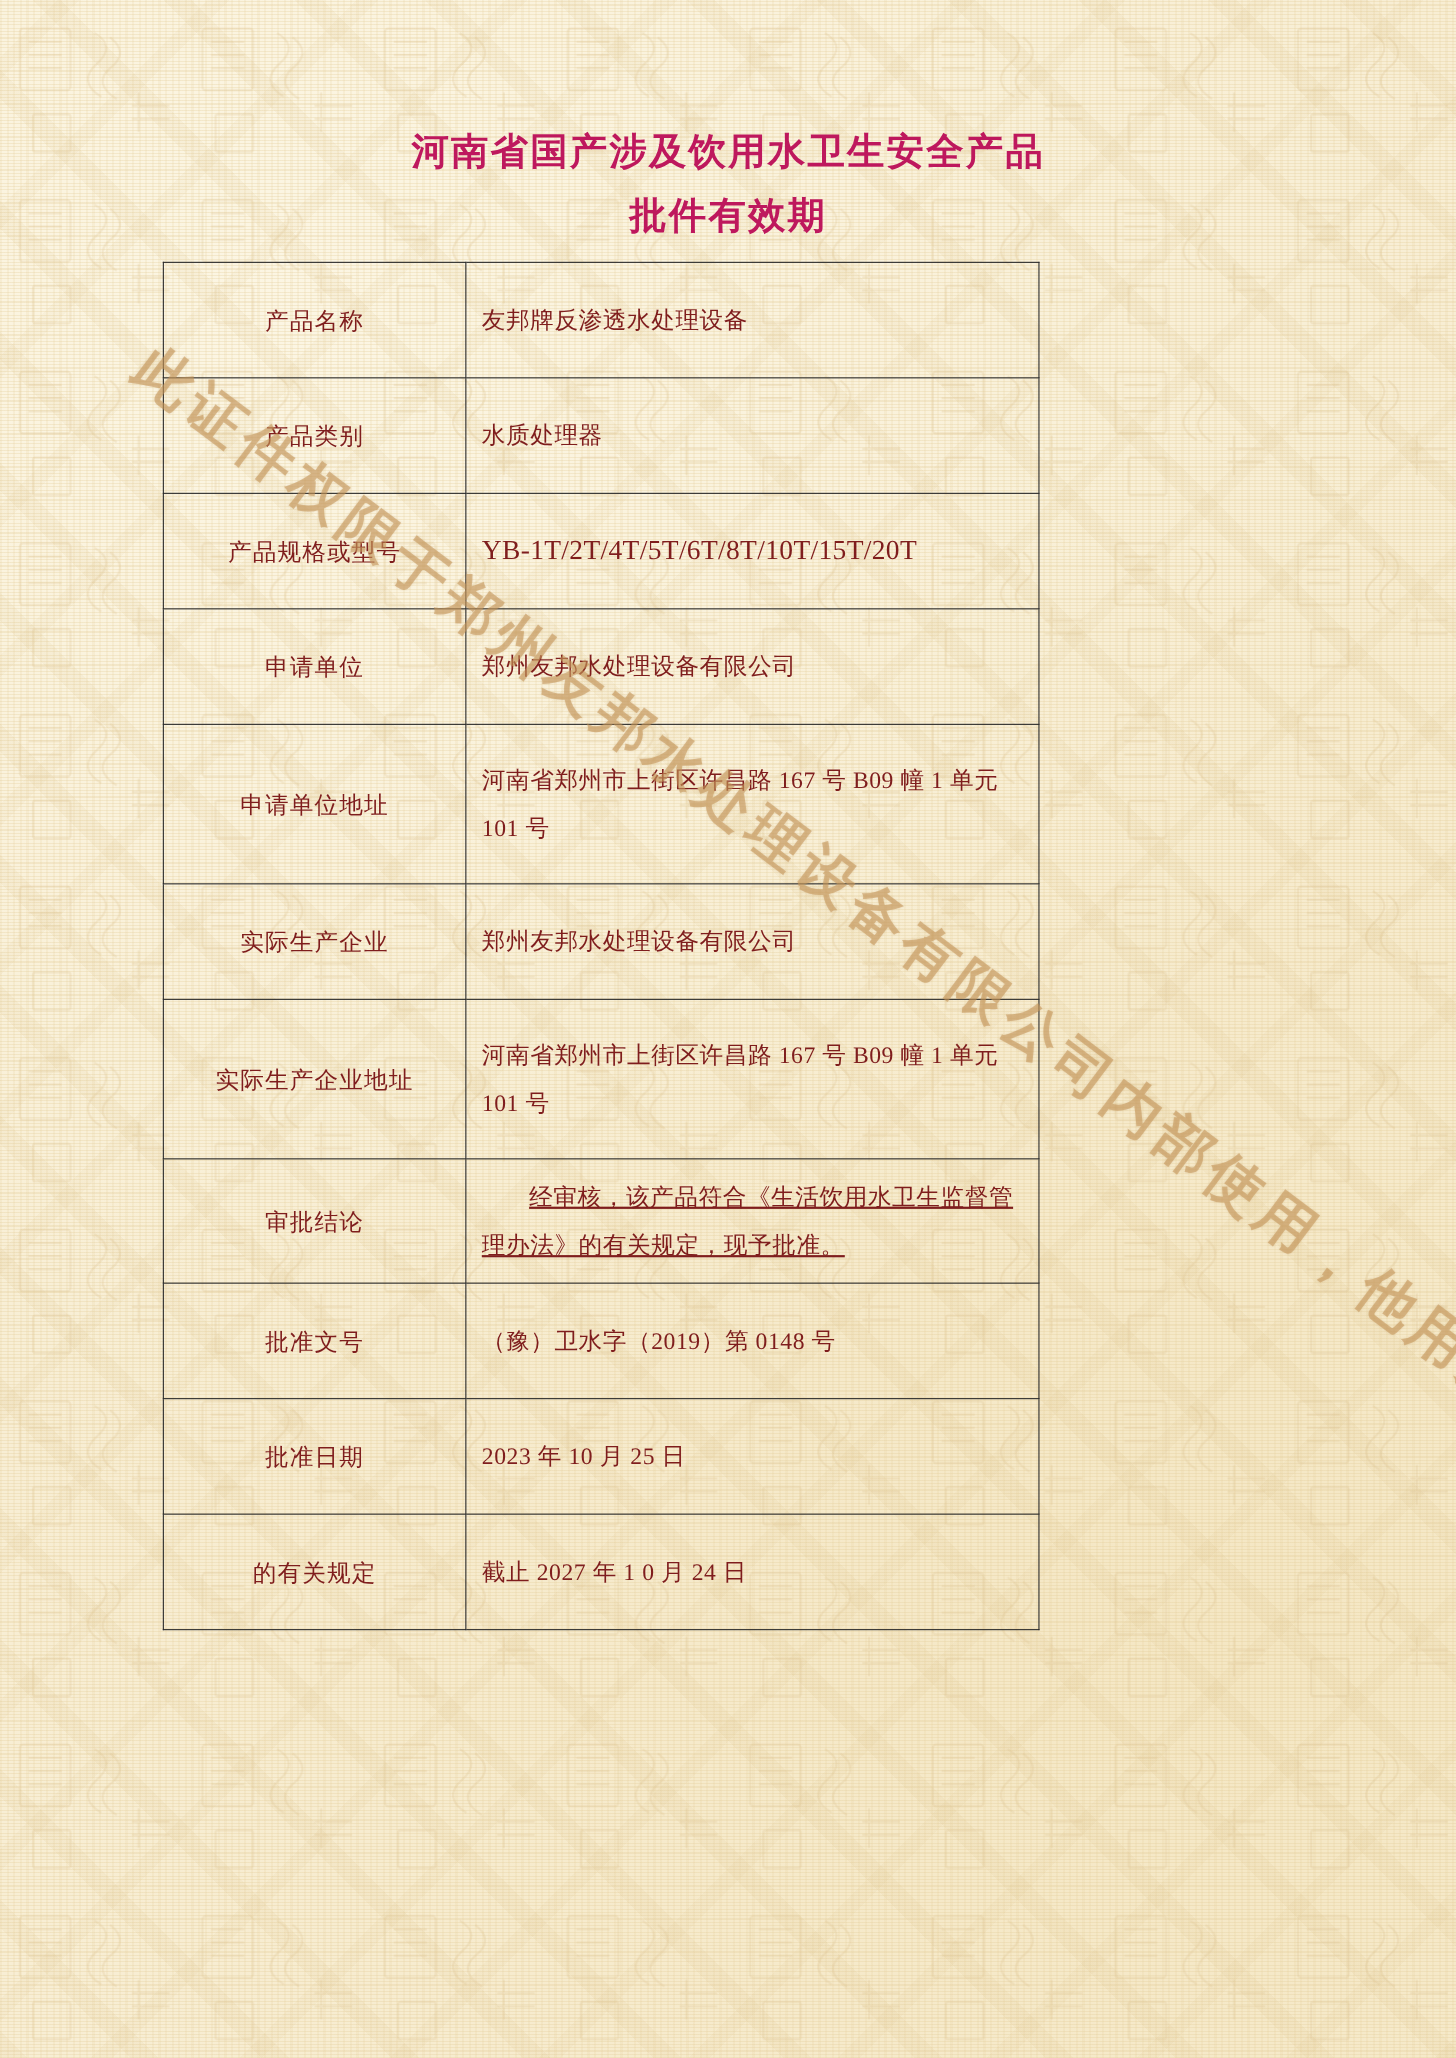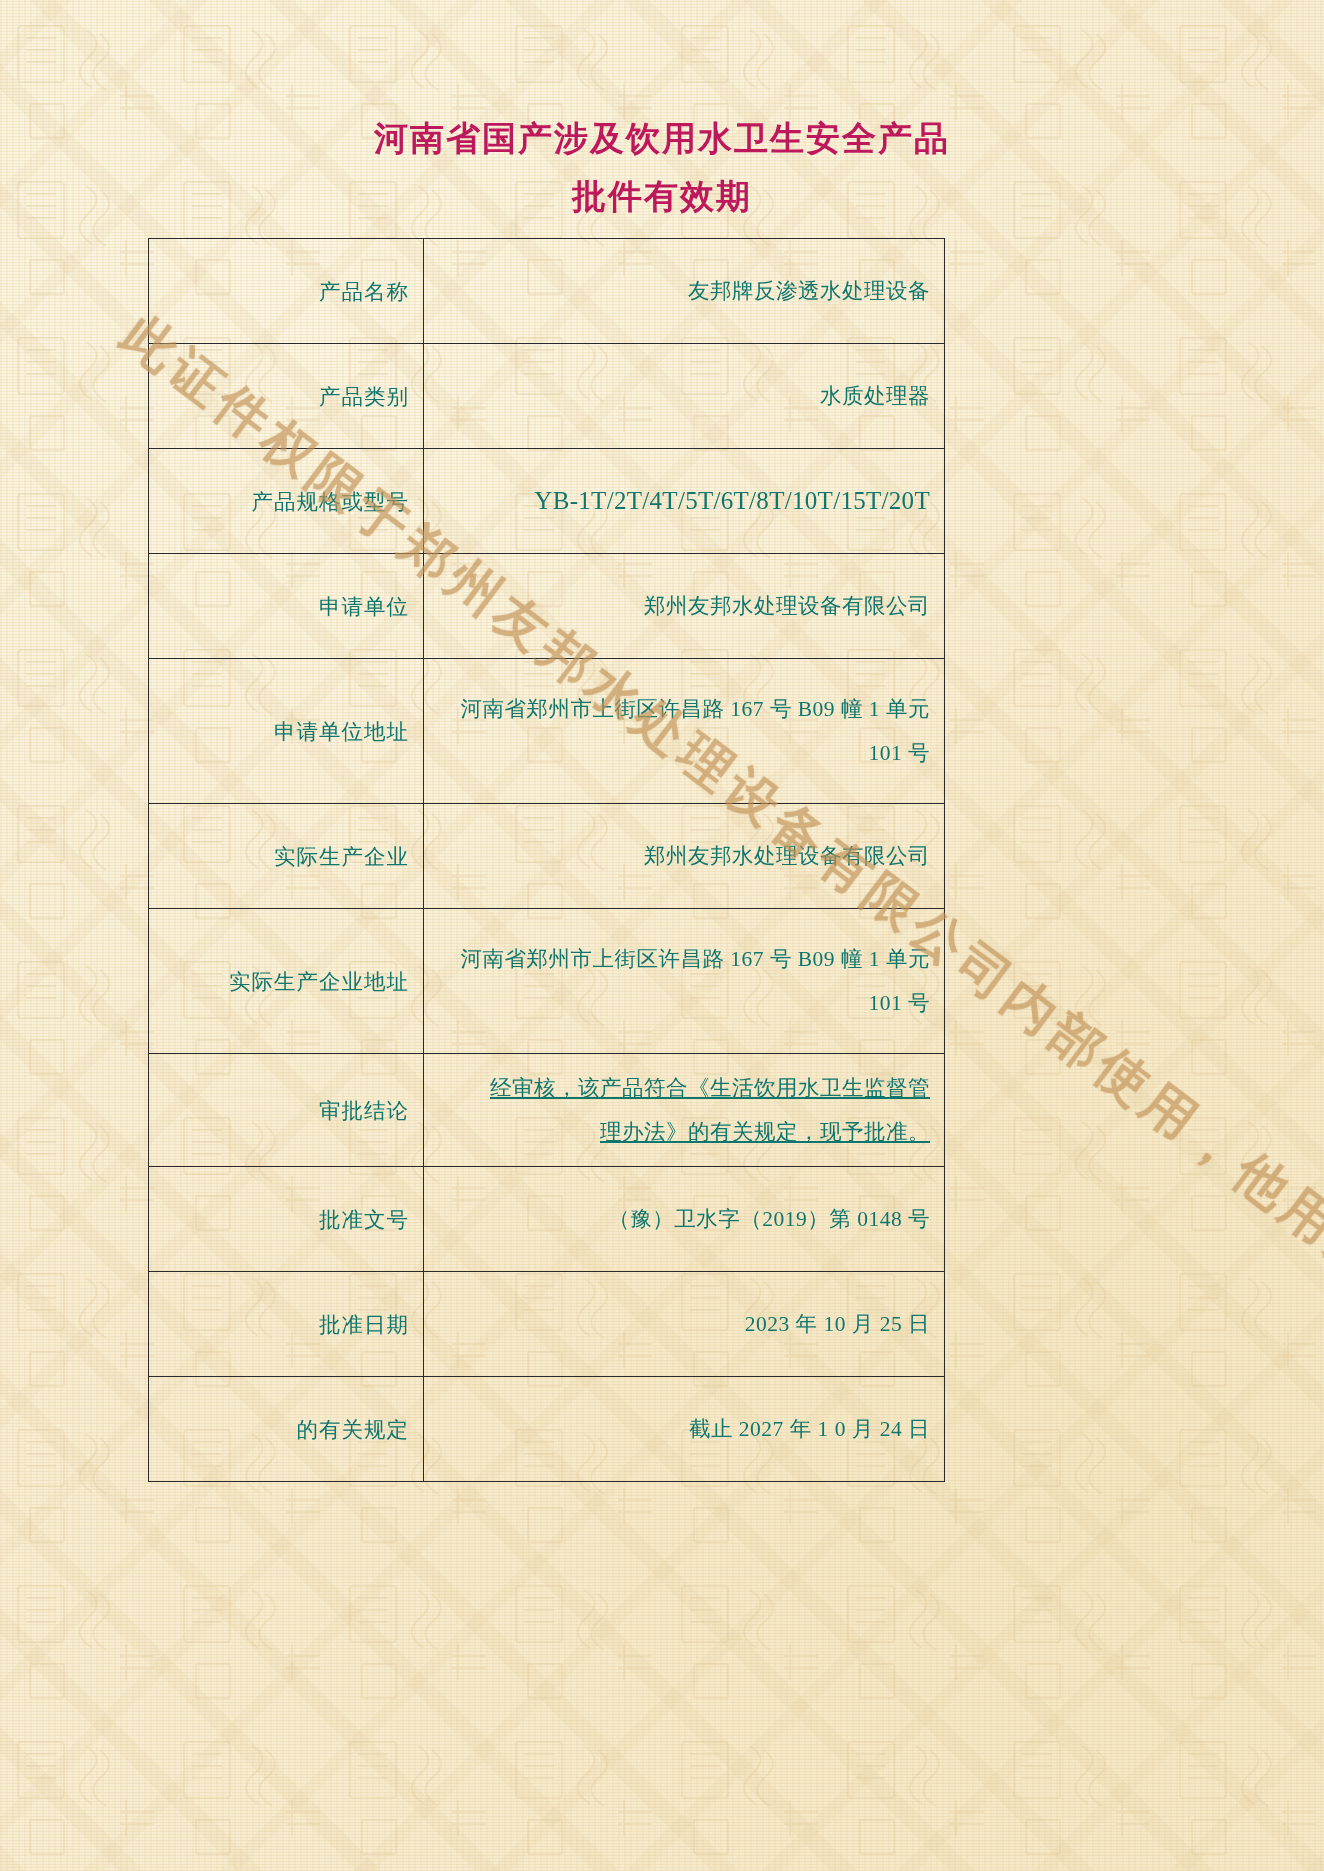--- a/index.html
+++ b/index.html
@@ -70,24 +70,23 @@
     position: absolute;
     top: 238px;
     left: 148px;
     width: 797px;
     border-collapse: collapse;
     table-layout: fixed;
   }
   table.cert td {
     border: 1.6px solid #2a2a2a;
     vertical-align: middle;
-    color: #0f766e;
+    color: #7f1d1d;
     font-size: 21.5px;
     padding: 0 14px;
-    text-align: right;
   }
   td.label {
     width: 246px;
     text-align: center;
     letter-spacing: 1px;
     font-size: 22px;
   }
   td.value {
     text-align: left;
     line-height: 44px;

